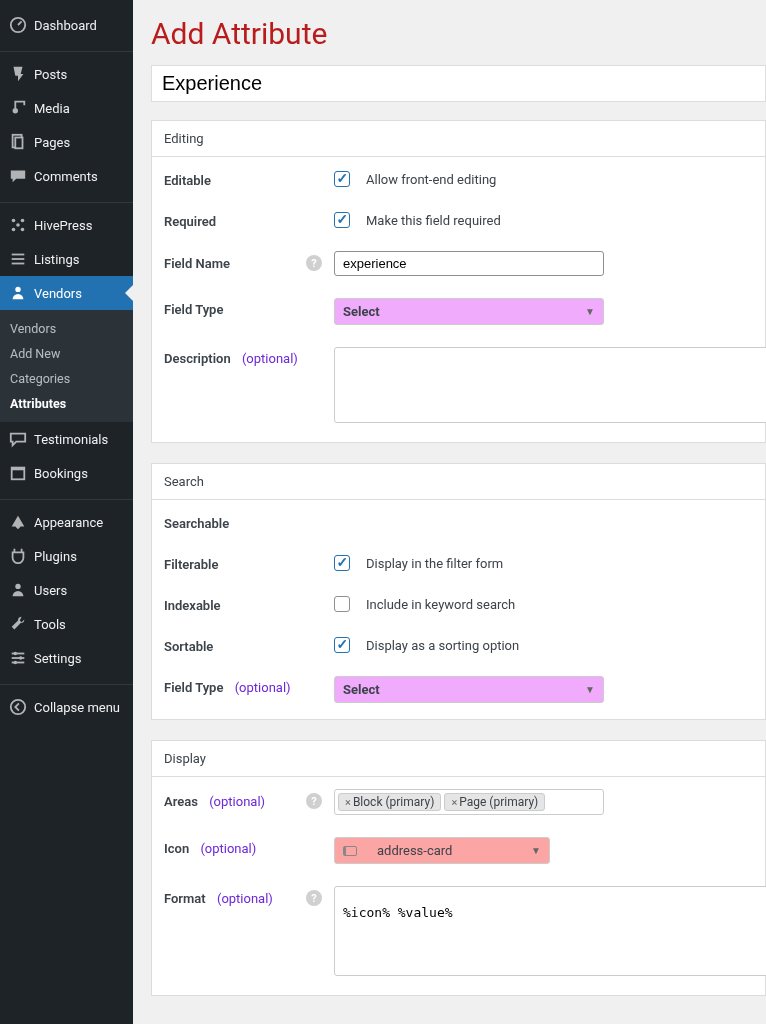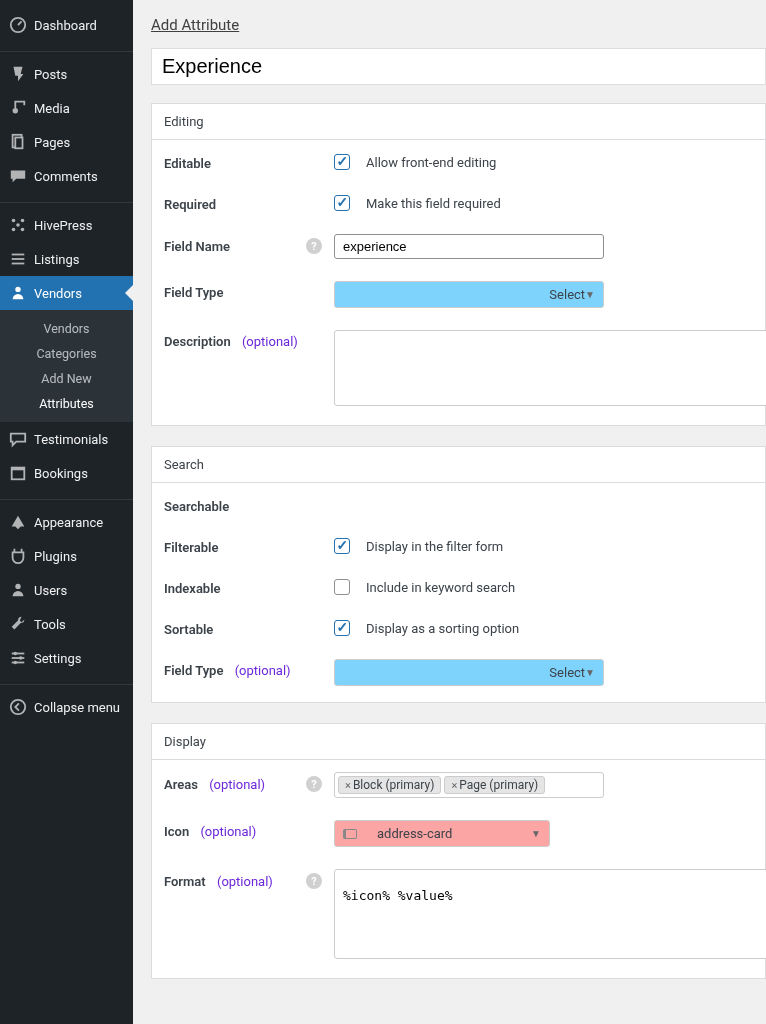--- a/index.html
+++ b/index.html
@@ -14,21 +14,20 @@
   overflow: hidden;
 }
 
 
 .sidebar {
   width: 133px;
   background: #1d2327;
   color: #f0f0f1;
   flex-shrink: 0;
   padding-top: 8px;
-  text-align: center;
 }
 .menu-item {
   display: flex;
   align-items: center;
   padding: 7px 6px 7px 8px;
   color: #f0f0f1;
   font-size: 13px;
   cursor: pointer;
   position: relative;
 }
@@ -65,35 +64,34 @@
   padding: 6px 0;
 }
 .submenu-item {
   padding: 5px 10px;
   color: rgba(240,246,252,.7);
   font-size: 12.5px;
   cursor: pointer;
 }
 .submenu-item.current {
   color: #fff;
-  font-weight: 400;
+  font-weight: 700;
 }
 
 
 .main {
   flex: 1;
   padding: 10px 0 0 18px;
   overflow-y: auto;
 }
 h1.page-title {
-  font-size: 15px;
+  font-size: 30px;
   font-weight: 400;
-  color: #404040;
+  color: #b91c1c;
   margin: 6px 0 14px;
-  text-decoration: underline;
 }
 .title-input {
   width: 100%;
   padding: 6px 10px;
   font-size: 20px;
   border: 1px solid #ddd;
   background: #fff;
   margin-bottom: 18px;
 }
 .metabox {
@@ -180,25 +178,26 @@
   border-radius: 3px;
   font-size: 13px;
   background: #fff;
 }
 .select {
   width: 270px;
   padding: 5px 8px;
   border: 1px solid #ccc;
   border-radius: 3px;
   font-size: 13px;
-  background: #7dd3fc;
-  display: flex;
-  justify-content: flex-end;
+  background: #f0abfc;
+  display: flex;
+  justify-content: space-between;
   align-items: center;
   cursor: pointer;
+  font-weight: bold;
 }
 .select-arrow {
   font-size: 10px;
   color: #666;
 }
 .textarea {
   width: 467px;
   max-width: 100%;
   height: 76px;
   border: 1px solid #ccc;
@@ -323,22 +322,22 @@
     <span class="menu-icon">
         <svg viewBox="0 0 20 20" width="18" height="18" fill="currentColor">
           <circle cx="10" cy="6" r="3"></circle>
           <path d="M4 17 a6 6 0 0 1 12 0 z"></path>
         </svg>
       </span>
     <span>Vendors</span>
   </div>
   <div class="submenu">
     <div class="submenu-item">Vendors</div>
+    <div class="submenu-item">Add New</div>
     <div class="submenu-item">Categories</div>
-    <div class="submenu-item">Add New</div>
     <div class="submenu-item current">Attributes</div>
   </div>
   <div class="menu-item">
     <span class="menu-icon">
         <svg viewBox="0 0 20 20" width="18" height="18" fill="currentColor">
           <path d="M2 4 h16 v9 h-10 l-4 4 v-4 h-2 z" fill="none" stroke="currentColor" stroke-width="2"></path>
         </svg>
       </span>
     <span>Testimonials</span>
   </div>

